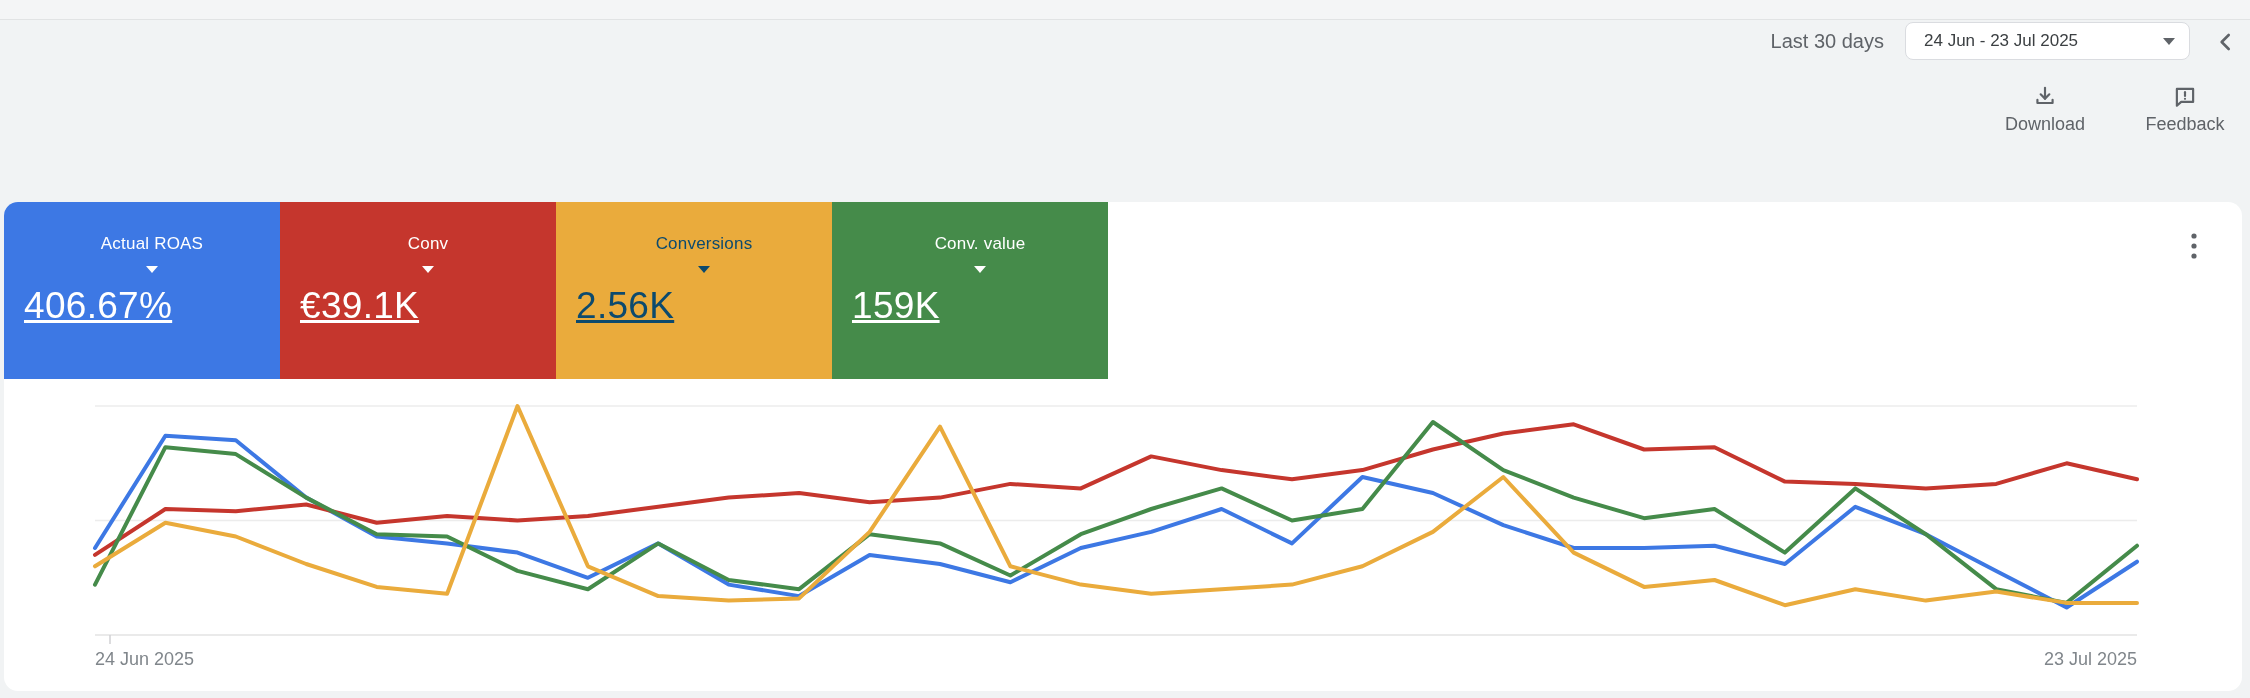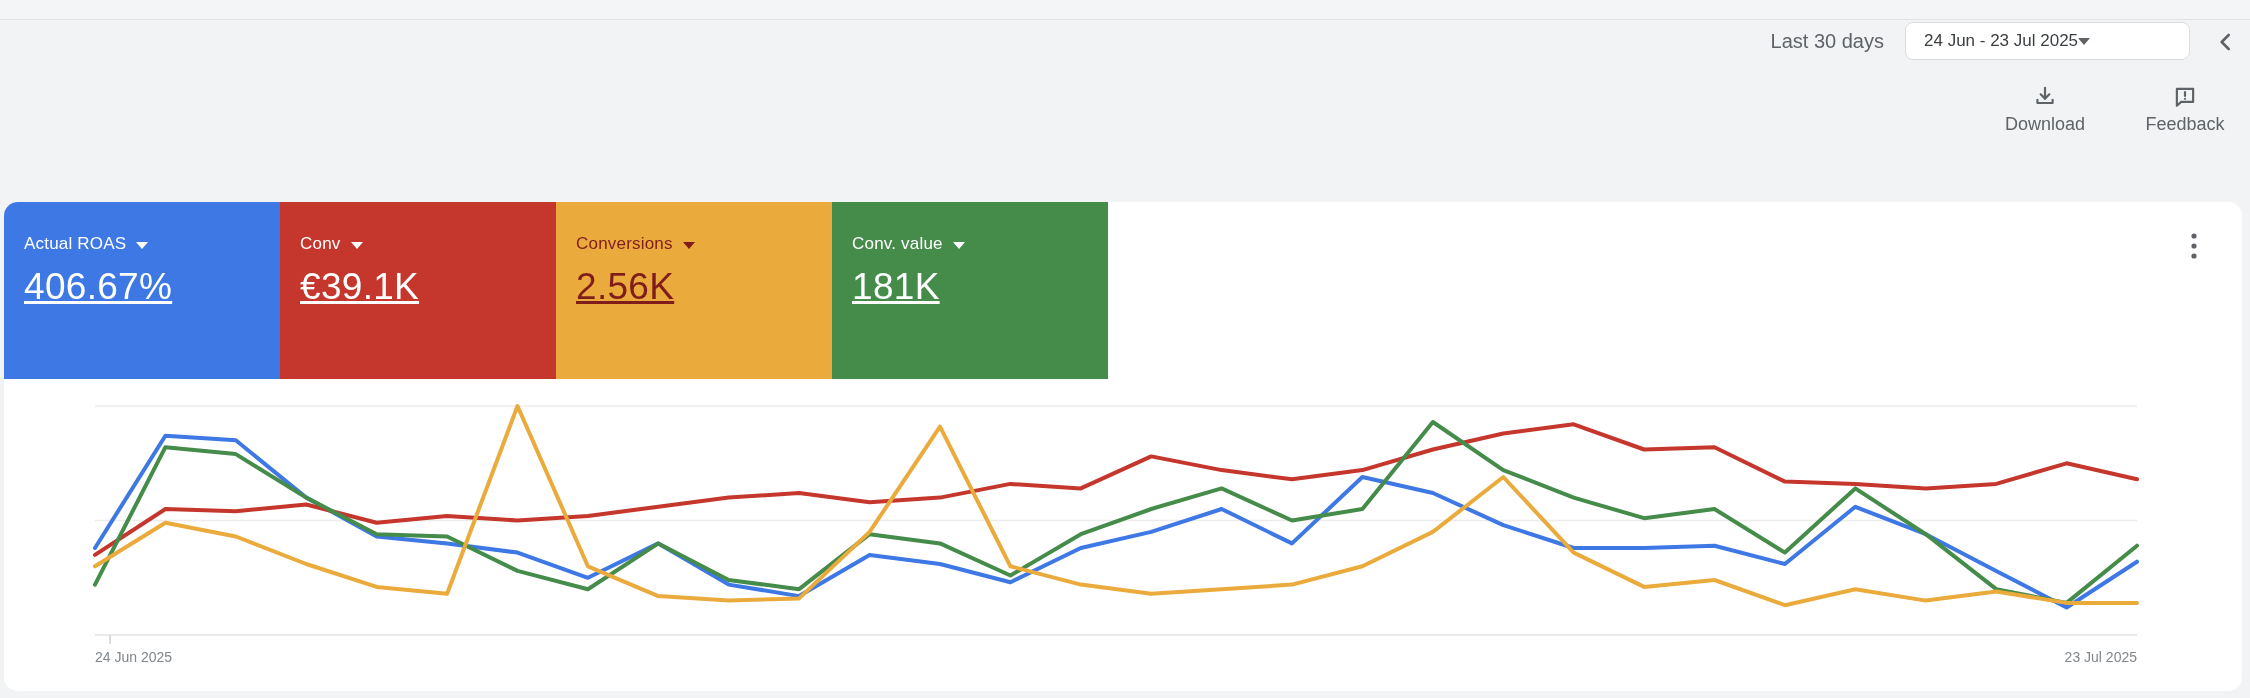--- a/index.html
+++ b/index.html
@@ -10,21 +10,21 @@
     -webkit-font-smoothing:antialiased;
   }
   
   .topstrip{position:absolute;left:0;top:0;width:2250px;height:19px;background:#f4f5f6;border-bottom:1px solid #e1e3e4;}
 
   
   .range-label{position:absolute;top:30px;right:366px;font-size:20px;color:#5f6368;line-height:22px;}
   .date-btn{
     position:absolute;top:22px;right:60px;width:285px;height:38px;box-sizing:border-box;
     background:#fff;border:1px solid #dadce0;border-radius:8px;
-    display:flex;align-items:center;justify-content:flex-start;padding:0 14px 0 18px;cursor:pointer;
+    display:flex;align-items:center;justify-content:space-between;padding:0 14px 0 18px;cursor:pointer;
   }
   .date-btn .txt{font-size:17px;color:#3c4043;}
   .caret-down{width:0;height:0;border-left:6px solid transparent;border-right:6px solid transparent;border-top:7px solid #5f6368;}
   .collapse{position:absolute;top:28px;right:10px;width:28px;height:28px;display:flex;align-items:center;justify-content:center;cursor:pointer;}
 
   .action{position:absolute;top:84px;width:120px;display:flex;flex-direction:column;align-items:center;gap:4px;cursor:pointer;color:#5f6368;}
   .action .lbl{font-size:18px;color:#5f6368;}
   .action-download{left:1985px;}
   .action-feedback{left:2125px;}
 
@@ -33,31 +33,31 @@
     position:absolute;left:4px;top:202px;width:2238px;height:489px;
     background:#fff;border-radius:14px;
   }
 
   
   .metric-card{position:absolute;top:0;height:177px;width:276px;box-sizing:border-box;padding:32px 0 0 20px;cursor:pointer;}
   .mc0{left:0;border-top-left-radius:14px;}
   .mc1{left:276px;}
   .mc2{left:552px;}
   .mc3{left:828px;}
-  .metric-card .row{display:flex;align-items:center;gap:10px;}
+  .metric-card .row{display:flex;align-items:center;gap:10px;flex-direction:column;}
   .metric-card .label{font-size:17px;letter-spacing:.2px;}
   .metric-card .caret{width:0;height:0;border-left:6px solid transparent;border-right:6px solid transparent;border-top:7px solid currentColor;margin-top:2px;}
   .metric-card .value{font-size:37px;font-weight:400;letter-spacing:.3px;margin-top:12px;text-decoration:underline;}
 
   
   .kebab{position:absolute;top:26px;right:34px;width:28px;height:36px;display:flex;align-items:center;justify-content:center;cursor:pointer;}
 
   
   .chart-svg{position:absolute;left:0;top:0;}
-  .axis-label{position:absolute;font-size:14px;color:#80868b;}
+  .axis-label{position:absolute;font-size:18px;color:#80868b;}
   .axis-label-left{left:91px;top:447px;}
   .axis-label-right{right:105px;top:447px;}
 </style>
 </head>
 <body>
 
 <div class="topstrip"></div>
 
 <div class="range-label">Last 30 days</div>
 
@@ -103,33 +103,33 @@
     </div>
     <div class="value">406.67%</div>
   </div>
   <div class="metric-card mc1" style="background: rgb(197, 54, 45); color: rgb(255, 255, 255);">
     <div class="row">
       <span class="label">Conv</span>
       <span class="caret"></span>
     </div>
     <div class="value">€39.1K</div>
   </div>
-  <div class="metric-card mc2" style="background: rgb(234, 171, 60); color: #7f1d1d;">
+  <div class="metric-card mc2" style="background: rgb(234, 171, 60); color: #0c4a6e;">
     <div class="row">
       <span class="label">Conversions</span>
       <span class="caret"></span>
     </div>
     <div class="value">2.56K</div>
   </div>
   <div class="metric-card mc3" style="background: rgb(69, 139, 74); color: rgb(255, 255, 255);">
     <div class="row">
       <span class="label">Conv. value</span>
       <span class="caret"></span>
     </div>
-    <div class="value">181K</div>
+    <div class="value">159K</div>
   </div>
 
   <div class="kebab">
     <svg width="6" height="28" viewBox="0 0 6 28">
       <circle cx="3" cy="4" r="2.6" fill="#5f6368"></circle>
       <circle cx="3" cy="14" r="2.6" fill="#5f6368"></circle>
       <circle cx="3" cy="24" r="2.6" fill="#5f6368"></circle>
     </svg>
   </div>
 

